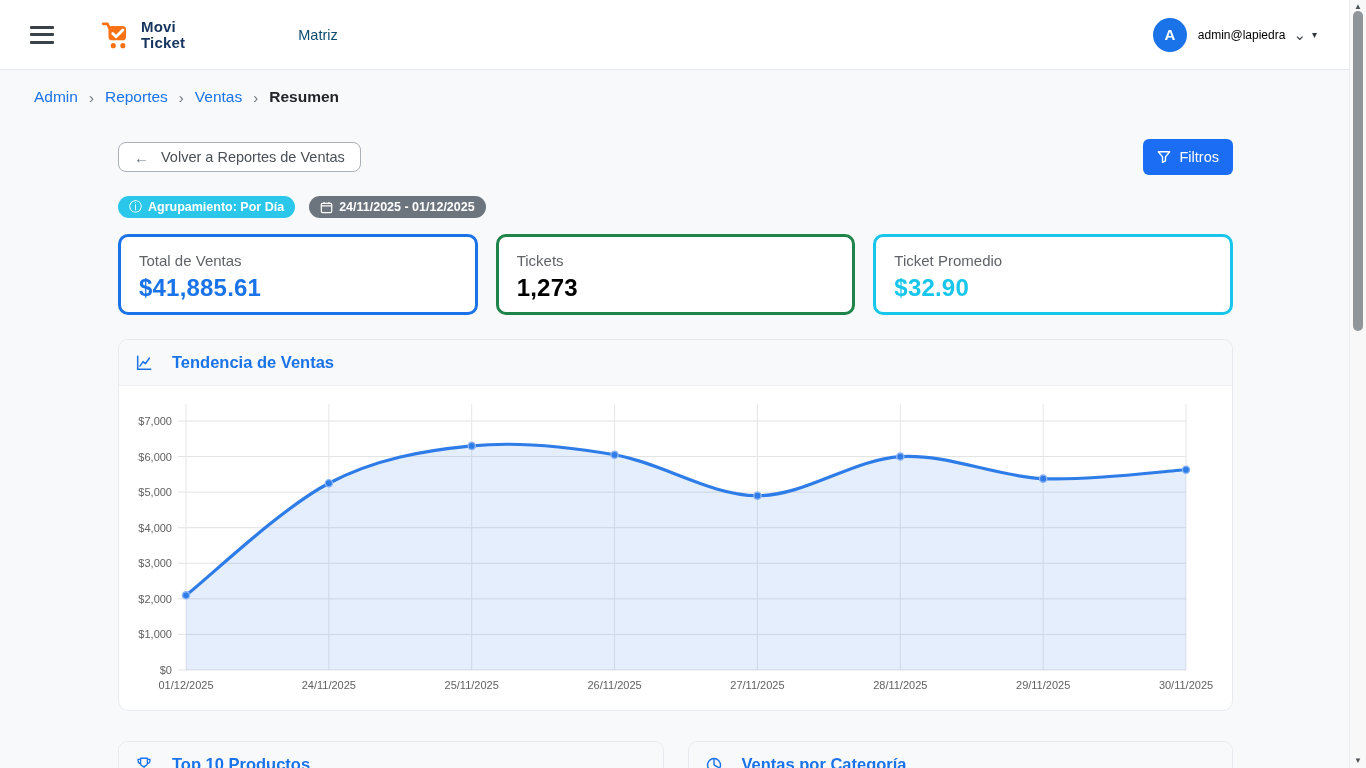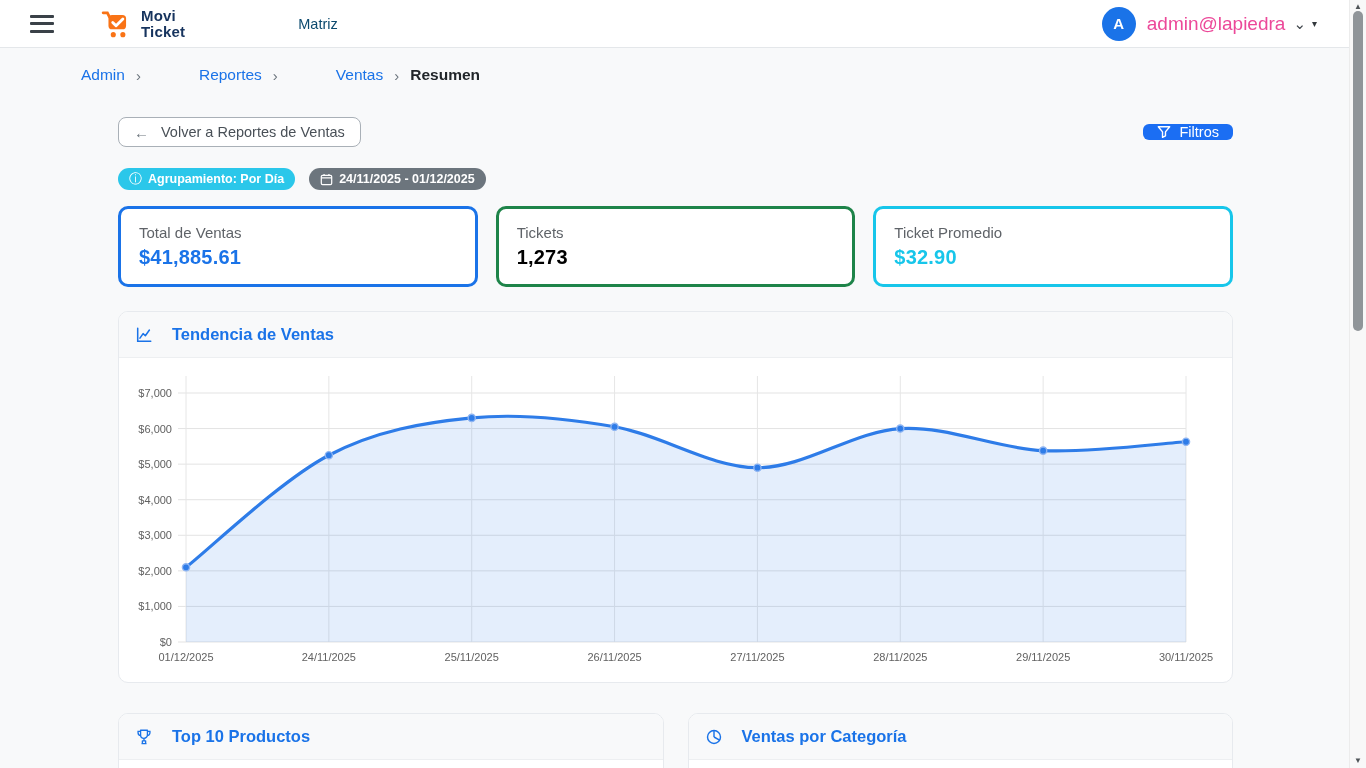--- a/index.html
+++ b/index.html
@@ -6,66 +6,66 @@
   html,body { width:1366px; height:768px; overflow:hidden; }
   body {
     font-family:"Liberation Sans", sans-serif;
     background:#f8f9fa;
     color:#212529;
   }
   .app { width:1349px; }
 
   
   .topbar {
-    height:48px; background:#fff; border-bottom:1px solid #e4e7ea;
+    height:70px; background:#fff; border-bottom:1px solid #e4e7ea;
     display:flex; align-items:center; padding:0 32px 0 30px;
   }
   .hamburger { width:26px; height:20px; background:none; border:none; cursor:pointer;
     display:flex; flex-direction:column; justify-content:space-between; padding:1px 0; }
   .hamburger span { display:block; height:3px; width:24px; background:#3a4148; border-radius:1px; }
   .brand { display:flex; align-items:center; gap:7px; margin-left:44px; }
   .brand-text { display:flex; flex-direction:column; line-height:1.02; }
   .brand-text span { font-size:15px; font-weight:700; color:#17345e; letter-spacing:.2px; }
   .store-name { margin-left:113px; font-size:14.5px; color:#0c4a6e; }
   .spacer { flex:1; }
   .user-menu { display:flex; align-items:center; cursor:pointer; }
   .avatar { width:34px; height:34px; border-radius:50%; background:#1a73e8; color:#fff;
     font-size:15px; font-weight:700; display:flex; align-items:center; justify-content:center; margin-right:11px; }
-  .user-email { font-size:19px; color:#ec4899; }
+  .user-email { font-size:12px; color:#000000; }
   .chevron { font-size:15px; color:#3d4349; margin-left:8px; }
   .caret { font-size:10px; color:#33383d; margin-left:6px; }
 
   
   .breadcrumb { display:flex; align-items:center; padding:18px 34px 0; font-size:15.5px; }
-  .breadcrumb a { color:#1a73e8; text-decoration:none; cursor:pointer;margin-left:47px; }
+  .breadcrumb a { color:#1a73e8; text-decoration:none; cursor:pointer; }
   .crumb-sep { color:#6c757d; font-size:15px; margin:0 11px; }
   .crumb-current { color:#212529; font-weight:700; }
 
   
   .container { width:1115px; margin-left:118px; }
   .toolbar-row { margin-top:33px; display:flex; justify-content:space-between; align-items:center; }
   .back-btn { display:flex; align-items:center; gap:12px; background:#fff; border:1px solid #a9b0b7;
     border-radius:8px; height:30px; padding:0 15px; font-size:14.5px; color:#495057; cursor:pointer;
     font-family:inherit; }
   .back-arrow { color:#6c757d; font-size:15px; }
   .filter-btn { display:flex; align-items:center; gap:9px; background:#1b6ef3; border:none; border-radius:6px;
-    height:16px; padding:0 14px; font-size:14.5px; color:#fff; cursor:pointer; font-family:inherit; font-weight:500; }
+    height:36px; padding:0 14px; font-size:14.5px; color:#fff; cursor:pointer; font-family:inherit; font-weight:500; }
 
   .badges-row { margin-top:21px; display:flex; align-items:center; gap:14px; }
   .pill { height:22px; display:inline-flex; align-items:center; gap:6px; border-radius:11px;
     padding:0 11px; color:#fff; font-size:12.5px; font-weight:700; }
   .pill-cyan { background:#2bc7ea; }
   .pill-gray { background:#6c757d; }
   .pill .i-glyph { font-size:13px; font-weight:400; }
 
   .stats-row { margin-top:16px; display:flex; gap:18px; }
   .stat-card { flex:1; background:#fff; border:3px solid #ccc; border-radius:10px;
     padding:15px 18px; height:81px; }
   .stat-label { font-size:15px; color:#5f6368; }
-  .stat-value { font-size:20px; font-weight:700; margin-top:5px; letter-spacing:.2px; }
+  .stat-value { font-size:24px; font-weight:700; margin-top:5px; letter-spacing:.2px; }
 
   .panel { background:#fff; border:1px solid #e7eaee; border-radius:10px; overflow:hidden; }
   .panel-header { background:#f8f9fa; border-bottom:1px solid #edeff1; padding:13px 16px;
     display:flex; align-items:center; gap:19px; }
   .panel-title { color:#1a73e8; font-size:16.5px; font-weight:600; }
   .chart-card { margin-top:24px; }
   .chart-body { padding:8px 0 2px; }
   .tick { font-size:11px; fill:#616161; font-family:"Liberation Sans", sans-serif; }
 
   .bottom-row { margin-top:30px; display:flex; gap:24px; }

